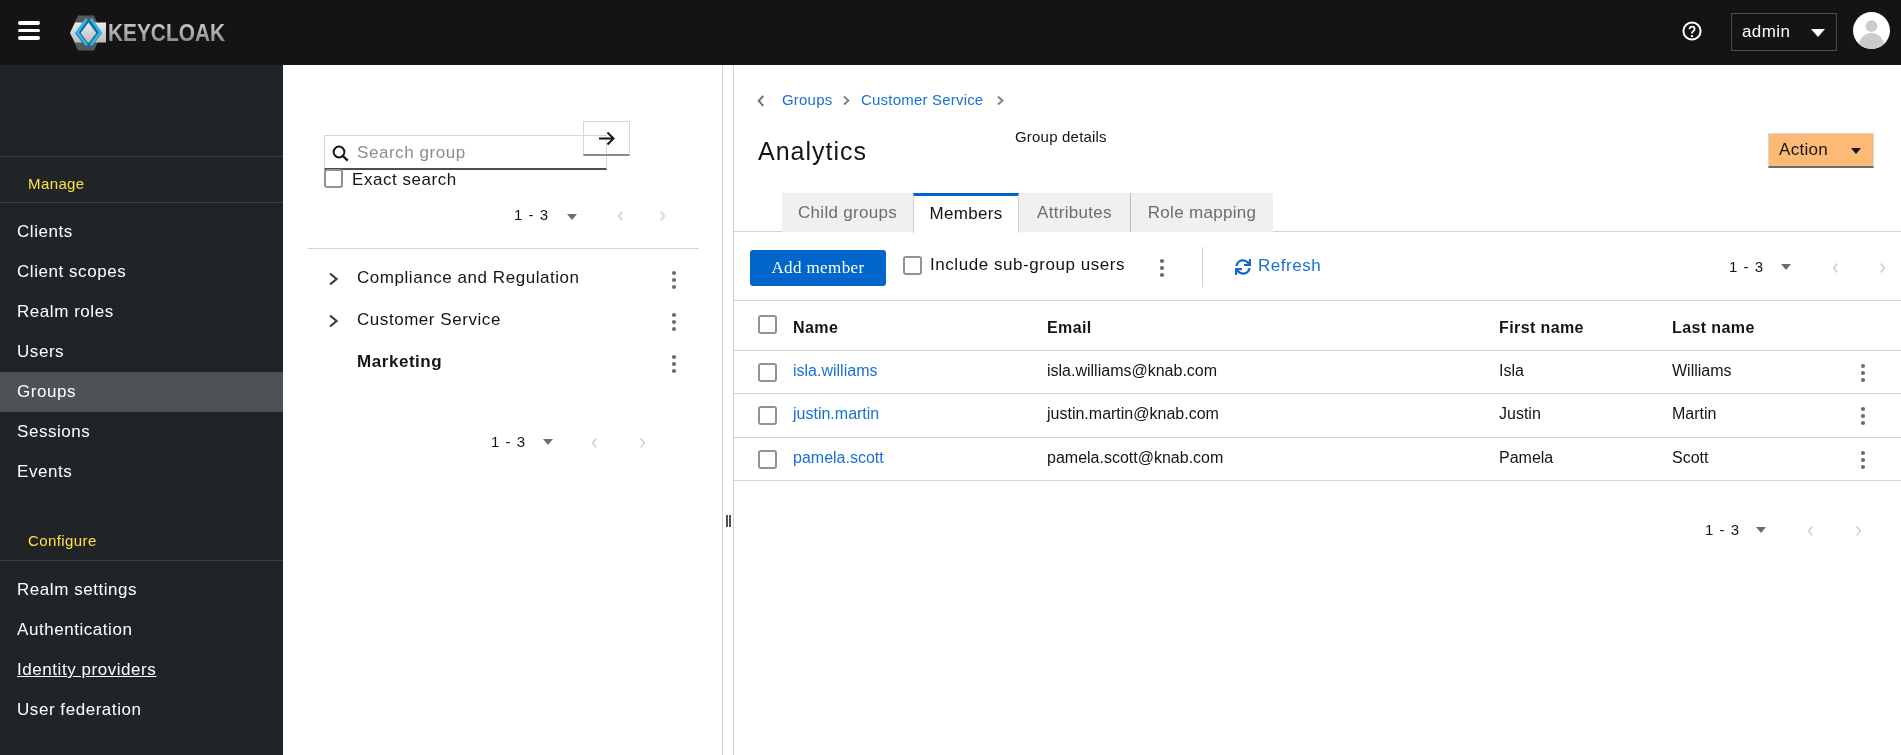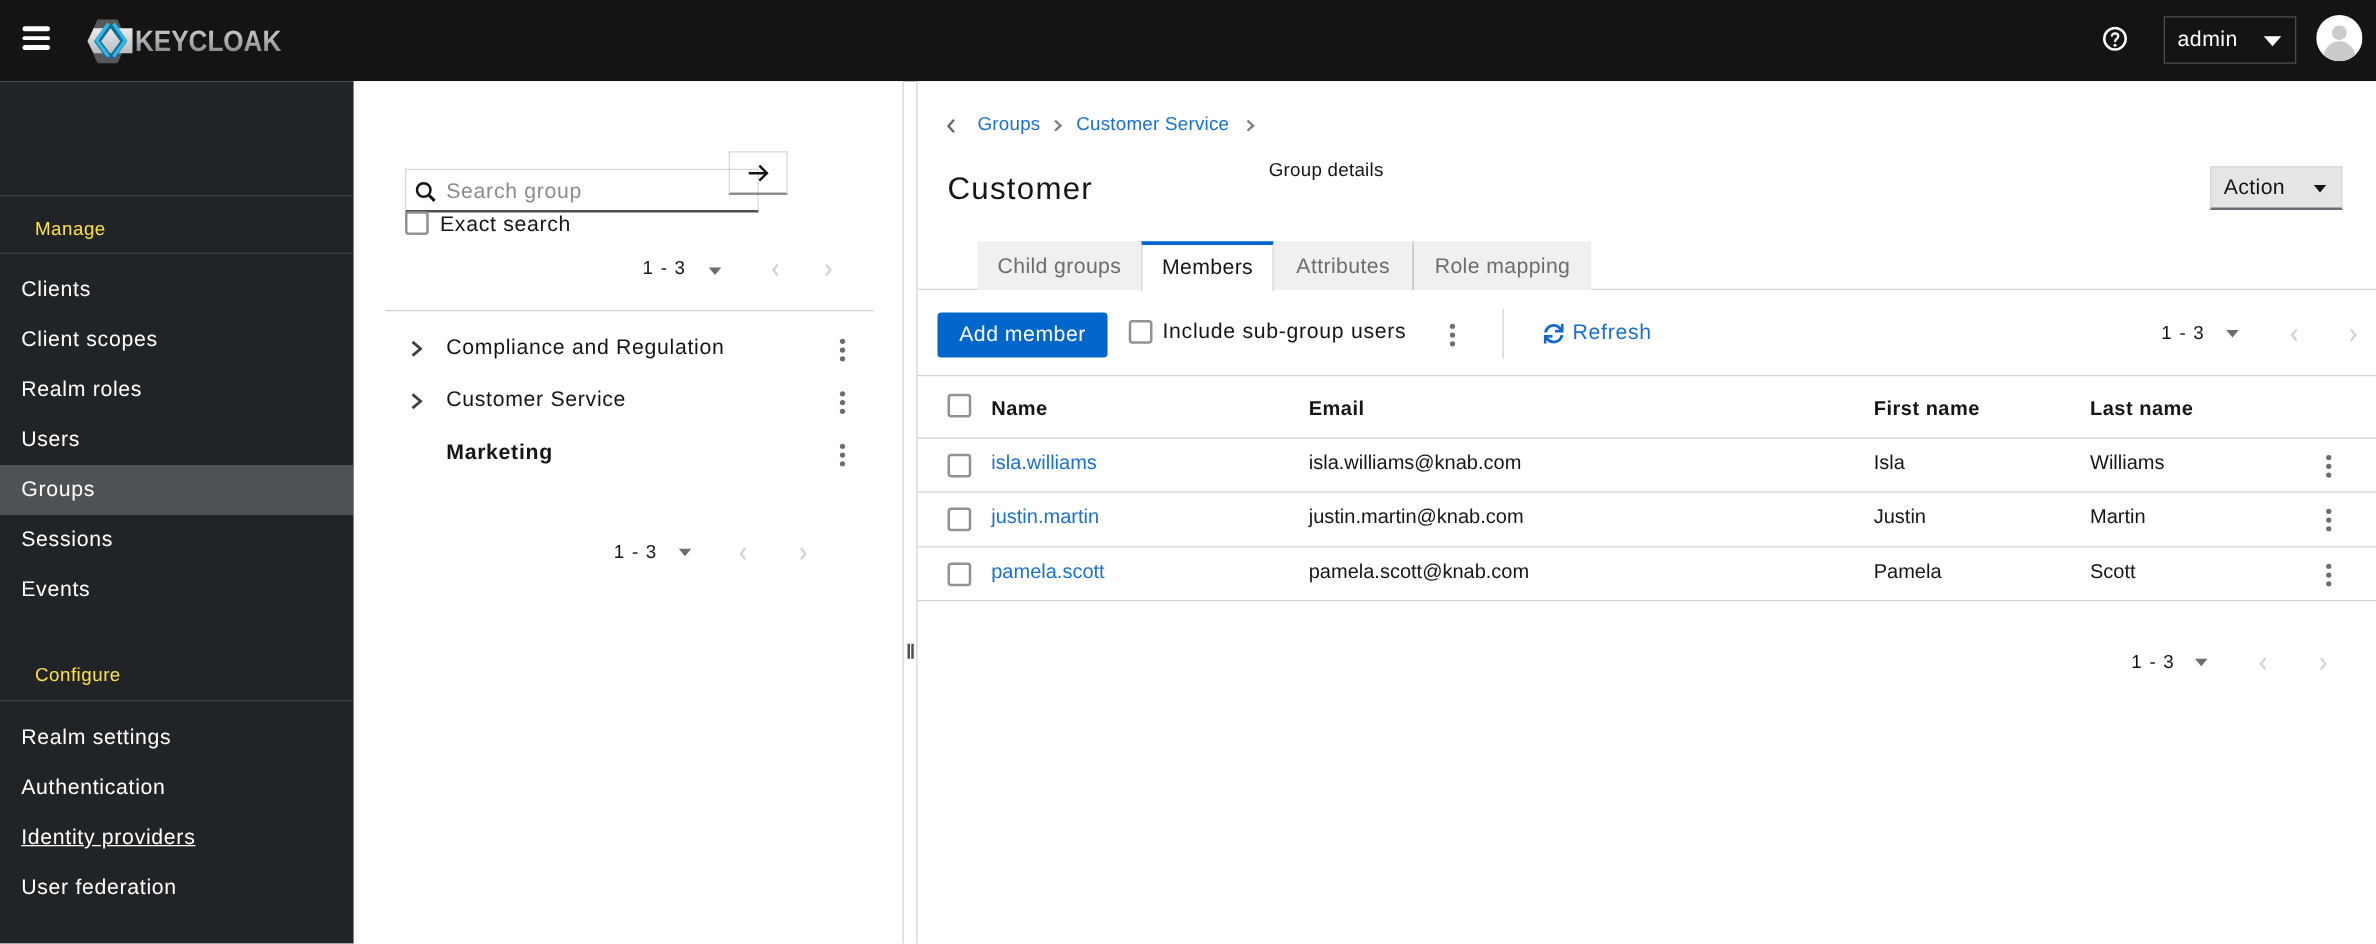--- a/index.html
+++ b/index.html
@@ -196,33 +196,33 @@
     <div class="abs link bc" style="left:48px;top:26px;">Groups</div>
     <svg class="abs" style="left:108px;top:30px;" width="8" height="11">
         <polyline points="2,1.5 6.5,5.5 2,9.5" fill="none" stroke="#7b7e81" stroke-width="1.8"></polyline>
       </svg>
     <div class="abs link bc" style="left:127px;top:26px;">Customer Service</div>
     <svg class="abs" style="left:262px;top:30px;" width="8" height="11">
         <polyline points="2,1.5 6.5,5.5 2,9.5" fill="none" stroke="#7b7e81" stroke-width="1.8"></polyline>
       </svg>
     <div class="abs bc" style="left:281px;top:26px;margin-top:37px;">Group details</div>
 
-    <div class="abs" style="left:24px;top:72px;font-size:25px;letter-spacing:1px;">Customer</div>
-    <div class="abs" style="left:1034px;top:68px;width:106px;height:35px;border:1px solid #d7d7d7;border-bottom:2px solid #6a6e73;background:#e5e5e5;">
+    <div class="abs" style="left:24px;top:72px;font-size:25px;letter-spacing:1px;">Analytics</div>
+    <div class="abs" style="left:1034px;top:68px;width:106px;height:35px;border:1px solid #d7d7d7;border-bottom:2px solid #6a6e73;background:#fdba74;">
       <span class="ui" style="position:absolute;left:10px;top:6px;letter-spacing:0.3px;">Action</span>
       <span class="caret" style="position:absolute;right:12px;top:14px;"></span>
     </div>
 
     <div class="tline" style="left:0;top:166px;width:1167px;height:1px;"></div>
     <div class="tab" style="left:48px;width:131px;">Child groups</div>
     <div class="tab active" style="left:179px;width:106px;">Members</div>
     <div class="tab" style="left:285px;width:111px;">Attributes</div>
     <div class="tab" style="left:396px;width:143px;border-left:1px solid #b8bbbe;">Role mapping</div>
 
-    <div class="btn-primary" style="left:16px;top:185px;width:136px;height:36px;line-height:36px;">Add member</div>
+    <div class="btn-primary" style="left:16px;top:185px;width:136px;height:36px;line-height:36px;font-family:Liberation Serif, serif;">Add member</div>
     <div class="cb" style="left:169px;top:191px;"></div>
     <div class="abs ui" style="left:196px;top:190px;">Include sub-group users</div>
     <svg class="abs kebab" style="left:425px;top:193px;" width="6" height="20">
         <circle cx="3" cy="3" r="2.1"></circle>
         <circle cx="3" cy="10" r="2.1"></circle>
         <circle cx="3" cy="17" r="2.1"></circle>
       </svg>
     <div class="abs" style="left:468px;top:182px;width:1px;height:40px;background:#d2d2d2;"></div>
     <svg class="abs" style="left:501px;top:194px;" width="16" height="16" viewBox="0 0 512 512">
         <path fill="#1467cc" d="M440.65 12.57l4 82.77A247.16 247.16 0 0 0 255.83 8C134.73 8 33.91 94.92 12.29 209.82A12 12 0 0 0 24.09 224h49.05a12 12 0 0 0 11.67-9.26 175.91 175.91 0 0 1 317-56.94l-101.46-4.86a12 12 0 0 0-12.57 12v47.41a12 12 0 0 0 12 12H500a12 12 0 0 0 12-12V12a12 12 0 0 0-12-12h-47.37a12 12 0 0 0-11.98 12.57zM255.83 432a175.61 175.61 0 0 1-146-77.8l101.8 4.87a12 12 0 0 0 12.57-12v-47.4a12 12 0 0 0-12-12H12a12 12 0 0 0-12 12V500a12 12 0 0 0 12 12h47.35a12 12 0 0 0 12-12.6l-4.15-82.57A247.17 247.17 0 0 0 255.83 504c121.11 0 221.93-86.92 243.55-201.82a12 12 0 0 0-11.8-14.18h-49.05a12 12 0 0 0-11.67 9.26A175.86 175.86 0 0 1 255.83 432z"></path>

